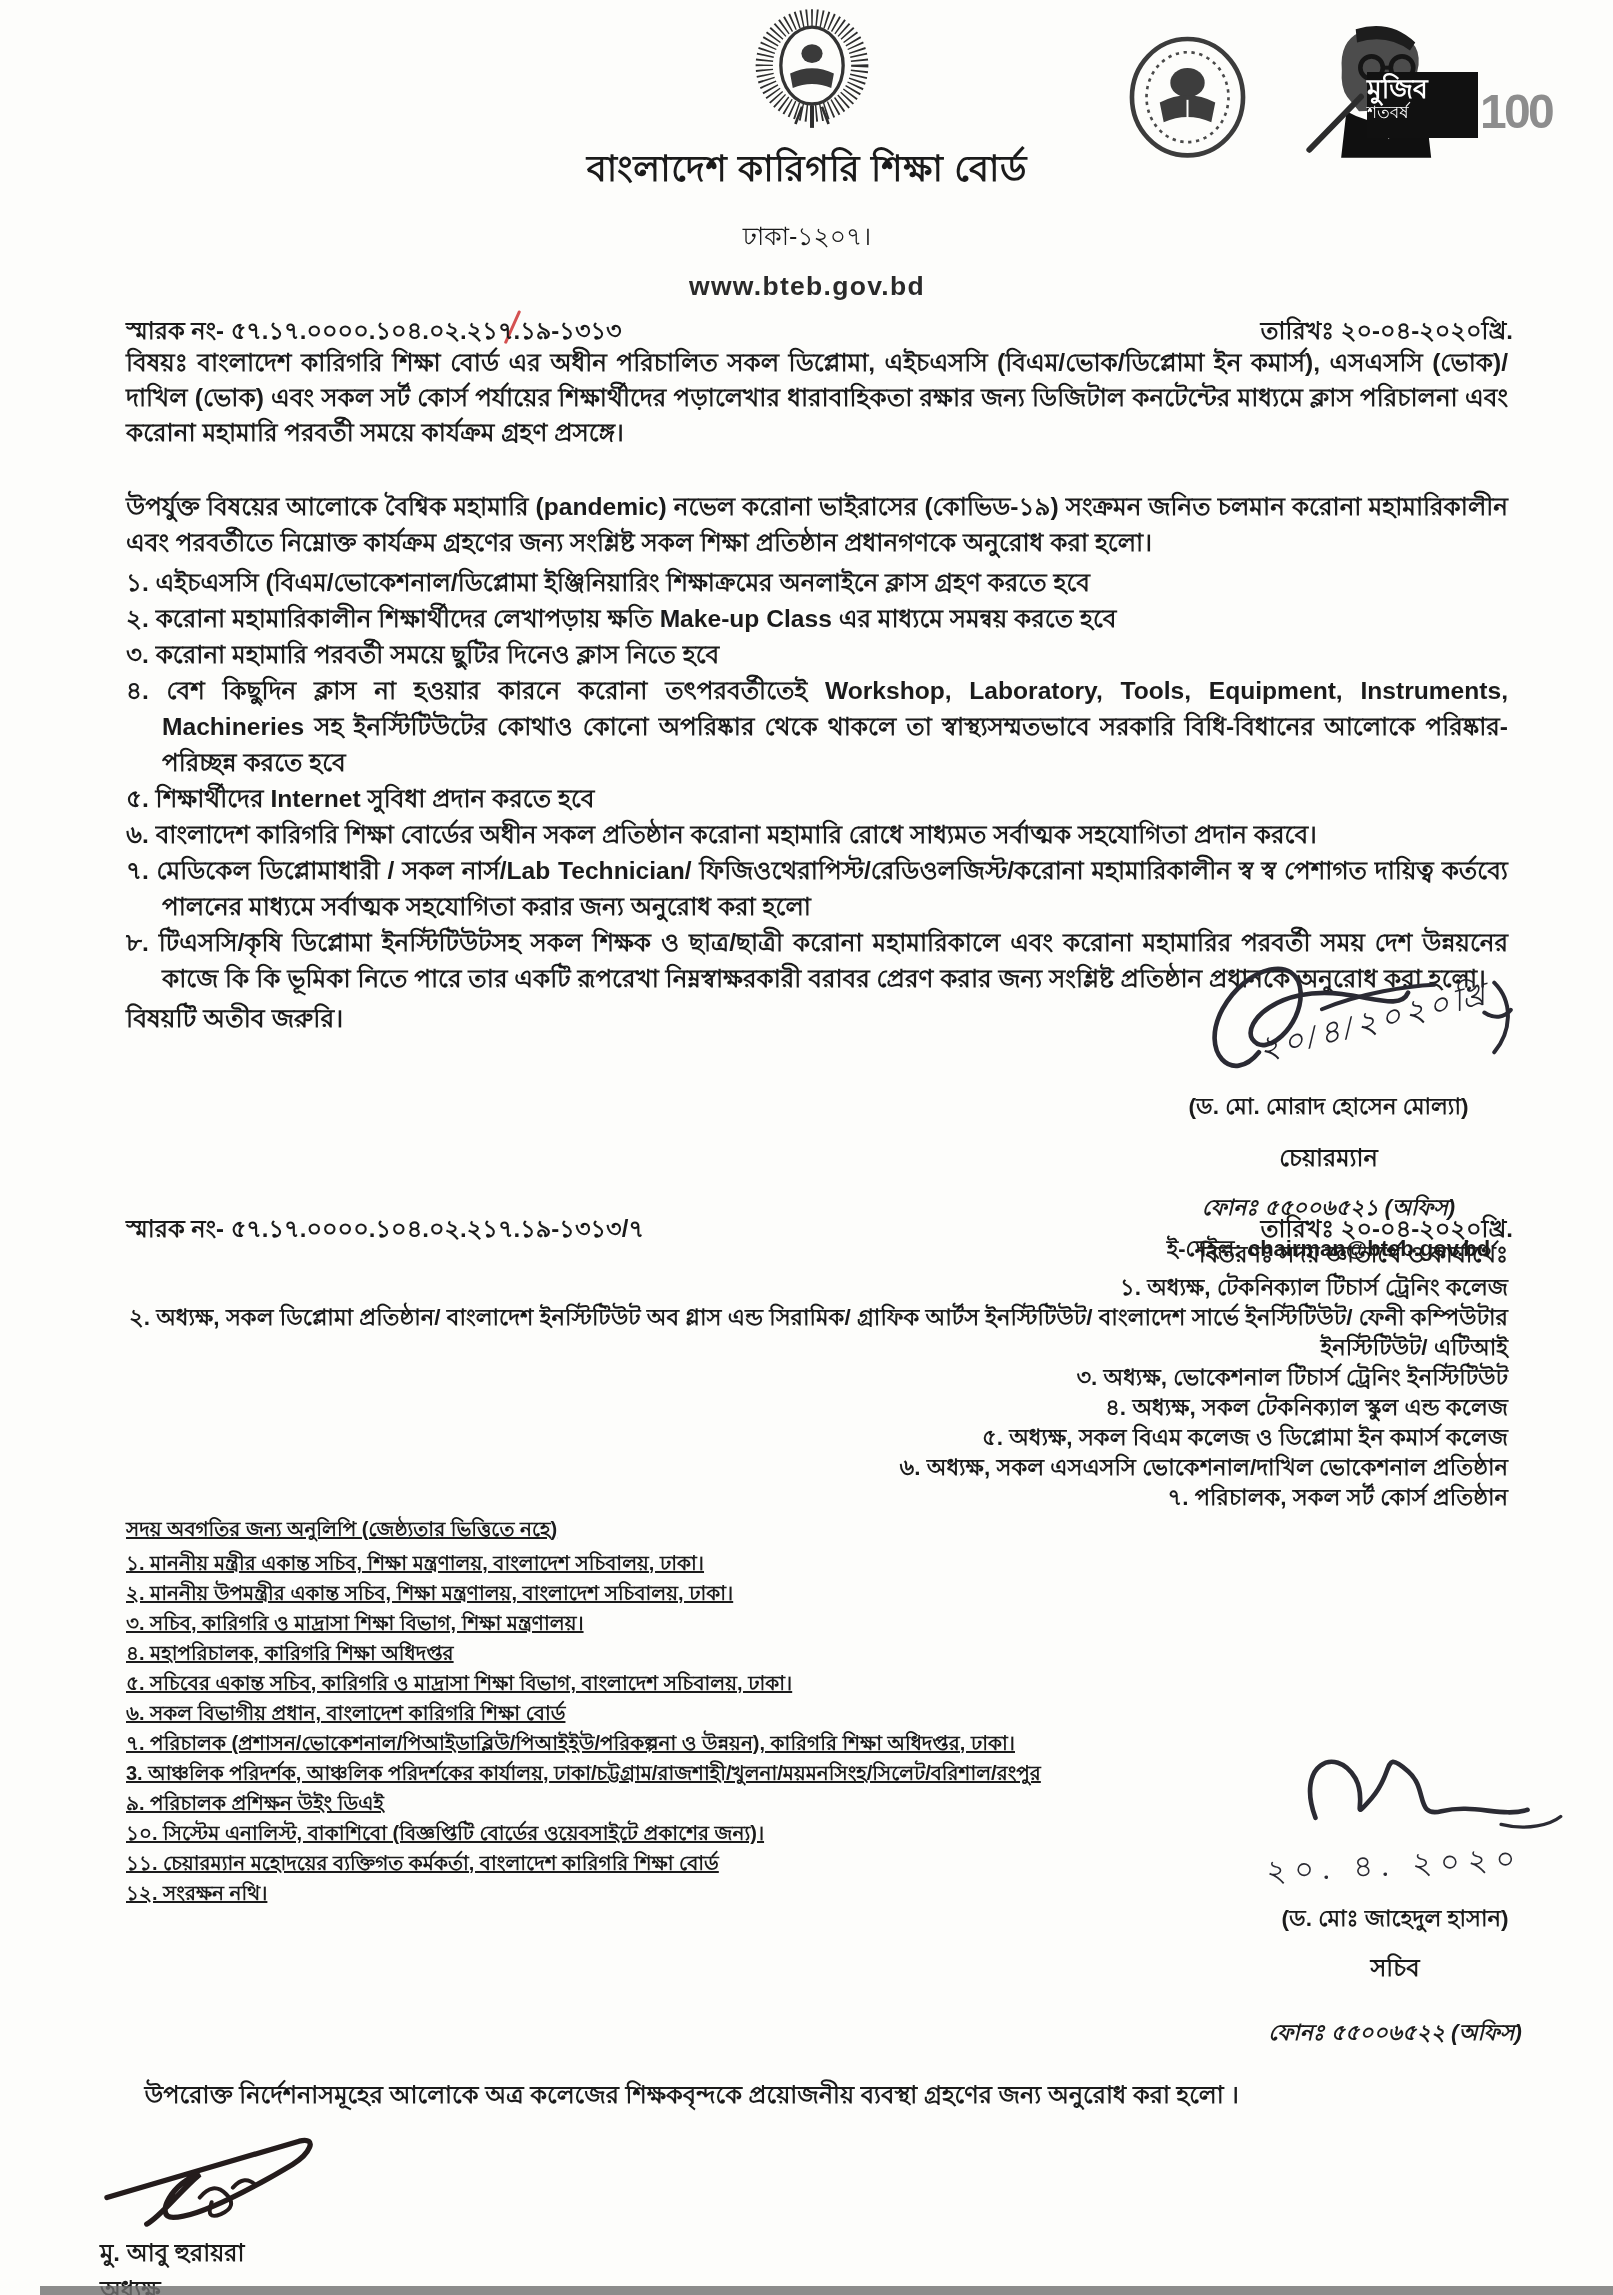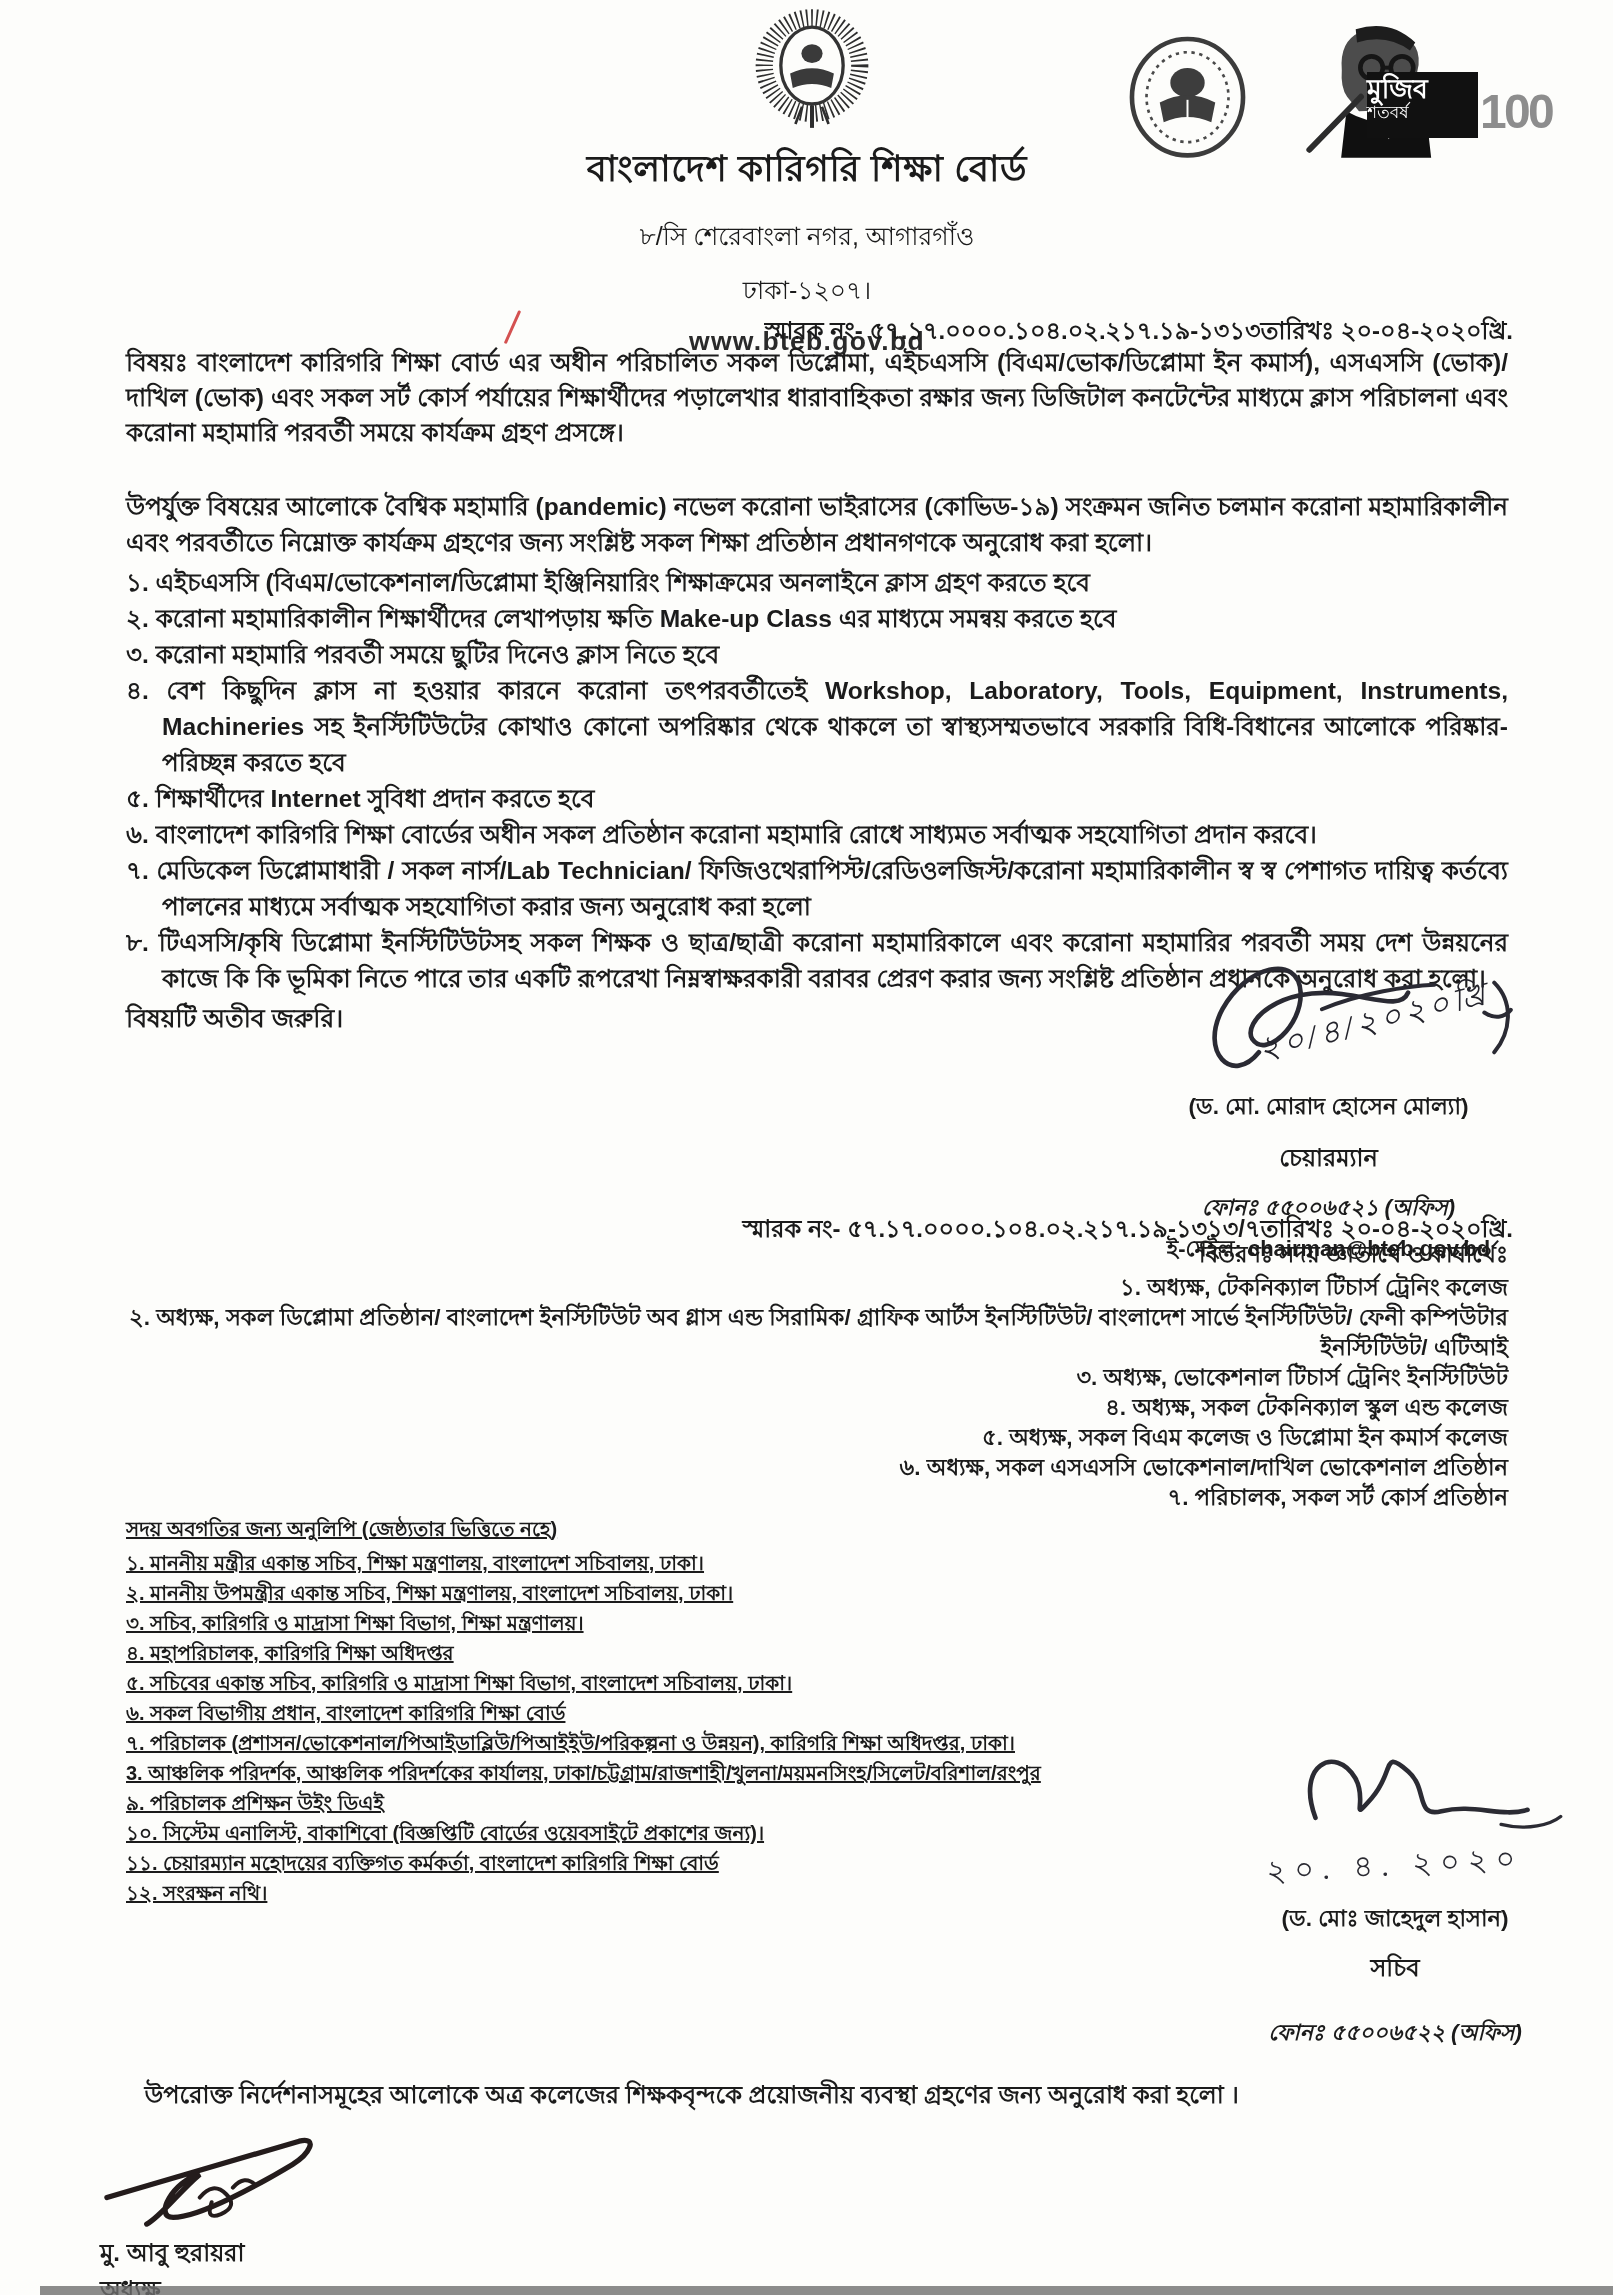--- a/index.html
+++ b/index.html
@@ -13,21 +13,21 @@
     color:#1b1b1b;
     overflow:hidden;
   }
   .abs{position:absolute;}
   
   .header-text{left:0;right:0;top:141px;text-align:center;}
   .org-title{font-size:36px;font-weight:bold;letter-spacing:0.7px;margin-bottom:16px;}
   .addr{font-size:25px;margin-bottom:11.3px;}
   .website{font-size:26.5px;font-weight:bold;letter-spacing:1.3px;color:#2a2a2a;}
   
-  .memo-row{left:0;right:0;display:flex;justify-content:flex-end;
+  .memo-row{left:0;right:0;display:flex;justify-content:space-between;
             padding:0 101px 0 126px;font-size:24px;}
   .memo-row .memo-no{font-weight:600;}
   .memo-row .memo-date{font-weight:600;}
   
   .textblock{left:126px;right:106px;text-align:justify;}
   .subject{top:345px;font-size:24.6px;line-height:35px;font-weight:bold;}
   .intro{top:489px;font-size:24.6px;line-height:36px;font-weight:600;}
   .directives{top:565px;font-size:24.6px;line-height:36px;}
   .d-item{padding-left:36px;text-indent:-36px;font-weight:600;text-align:justify;}
   .urgent{top:999px;font-size:25px;font-weight:bold;}
@@ -109,21 +109,20 @@
     </svg>
     <div class="mujib-box">
       <span class="m1">মুজিব</span>
       <span class="m2">শতবর্ষ</span>
     </div>
     <div class="mujib-100">100</div>
   </div>
 
   <div class="abs header-text">
     <div class="org-title">বাংলাদেশ কারিগরি শিক্ষা বোর্ড</div>
-    <div class="addr">৮/সি শেরেবাংলা নগর, আগারগাঁও</div>
     <div class="addr">ঢাকা-১২০৭।</div>
     <div class="website">www.bteb.gov.bd</div>
   </div>
 
   <div class="abs red-slash"></div>
 
   <div class="abs memo-row" style="top:312px;">
     <span class="memo-no">স্মারক নং- ৫৭.১৭.০০০০.১০৪.০২.২১৭.১৯-১৩১৩</span>
     <span class="memo-date">তারিখঃ ২০-০৪-২০২০খ্রি.</span>
   </div>

